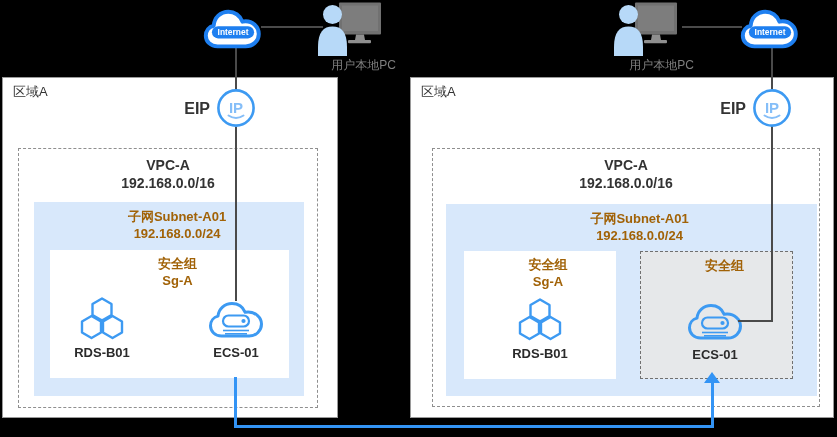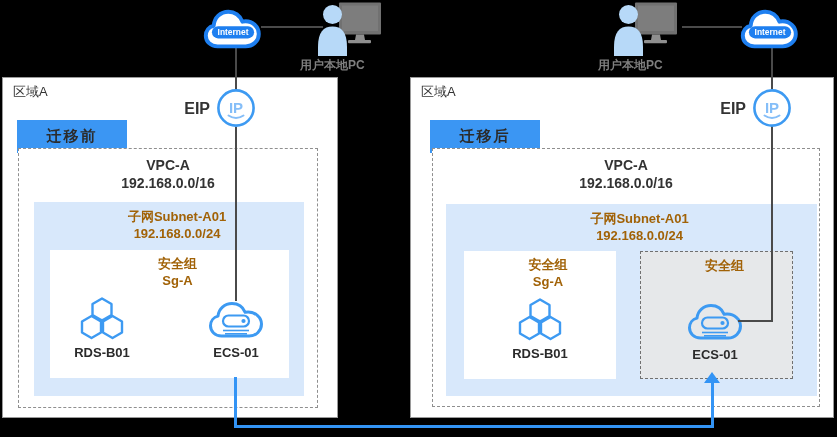--- a/index.html
+++ b/index.html
@@ -22,28 +22,27 @@
              font-size:13px;font-weight:600;color:#a16207;line-height:17px;}
   .node-label{position:absolute;font-size:13px;font-weight:700;color:#2b2b2b;text-align:center;}
   .vline{position:absolute;width:2px;background:#4a4a4a;}
   .hline{position:absolute;height:2px;background:#4a4a4a;}
   .bline-v{position:absolute;width:3px;background:#3394F5;}
   .bline-h{position:absolute;height:3px;background:#3394F5;}
   .arrow-up{position:absolute;width:0;height:0;
             border-left:8px solid transparent;border-right:8px solid transparent;
             border-bottom:11px solid #3394F5;}
   .eip-label{position:absolute;font-size:16px;font-weight:700;color:#333;text-align:right;}
-  .pc-label{position:absolute;font-size:12px;font-weight:700;color:#7f7f7f;text-align:left;}
+  .pc-label{position:absolute;font-size:12px;font-weight:400;color:#7f7f7f;text-align:right;}
 </style>
 </head>
 <body>
 
 <div class="panel" style="left:2px;top:77px;width:336px;height:341px;">
   <div class="region-label" style="left:10px;top:5px;">区域A</div>
-  <div class="badge" style="left:14px;top:42px;width:110px;height:33px;">迁移前</div>
 
   <div class="vpc-box" style="left:15px;top:70px;width:300px;height:260px;">
     <div class="title-2line" style="top:7px;">
       <div>VPC-A</div>
       <div>192.168.0.0/16</div>
     </div>
 
     <div class="subnet-box" style="left:15px;top:53px;width:270px;height:194px;">
       <div class="sub-2line" style="top:6px;">
         <div>子网Subnet-A01</div>
@@ -72,21 +71,20 @@
           <line x1="17" y1="34.8" x2="39" y2="34.8" stroke="#3D9AF2" stroke-width="1.6"></line>
         </svg>
         <div class="node-label" style="left:146px;top:95px;width:80px;">ECS-01</div>
       </div>
     </div>
   </div>
 </div>
 
 <div class="panel" style="left:410px;top:77px;width:424px;height:341px;">
   <div class="region-label" style="left:10px;top:5px;">区域A</div>
-  <div class="badge" style="left:19px;top:42px;width:110px;height:33px;">迁移后</div>
 
   <div class="vpc-box" style="left:21px;top:70px;width:388px;height:259px;">
     <div class="title-2line" style="top:7px;">
       <div>VPC-A</div>
       <div>192.168.0.0/16</div>
     </div>
 
     <div class="subnet-box" style="left:13px;top:55px;width:371px;height:192px;">
       <div class="sub-2line" style="top:6px;">
         <div>子网Subnet-A01</div>

